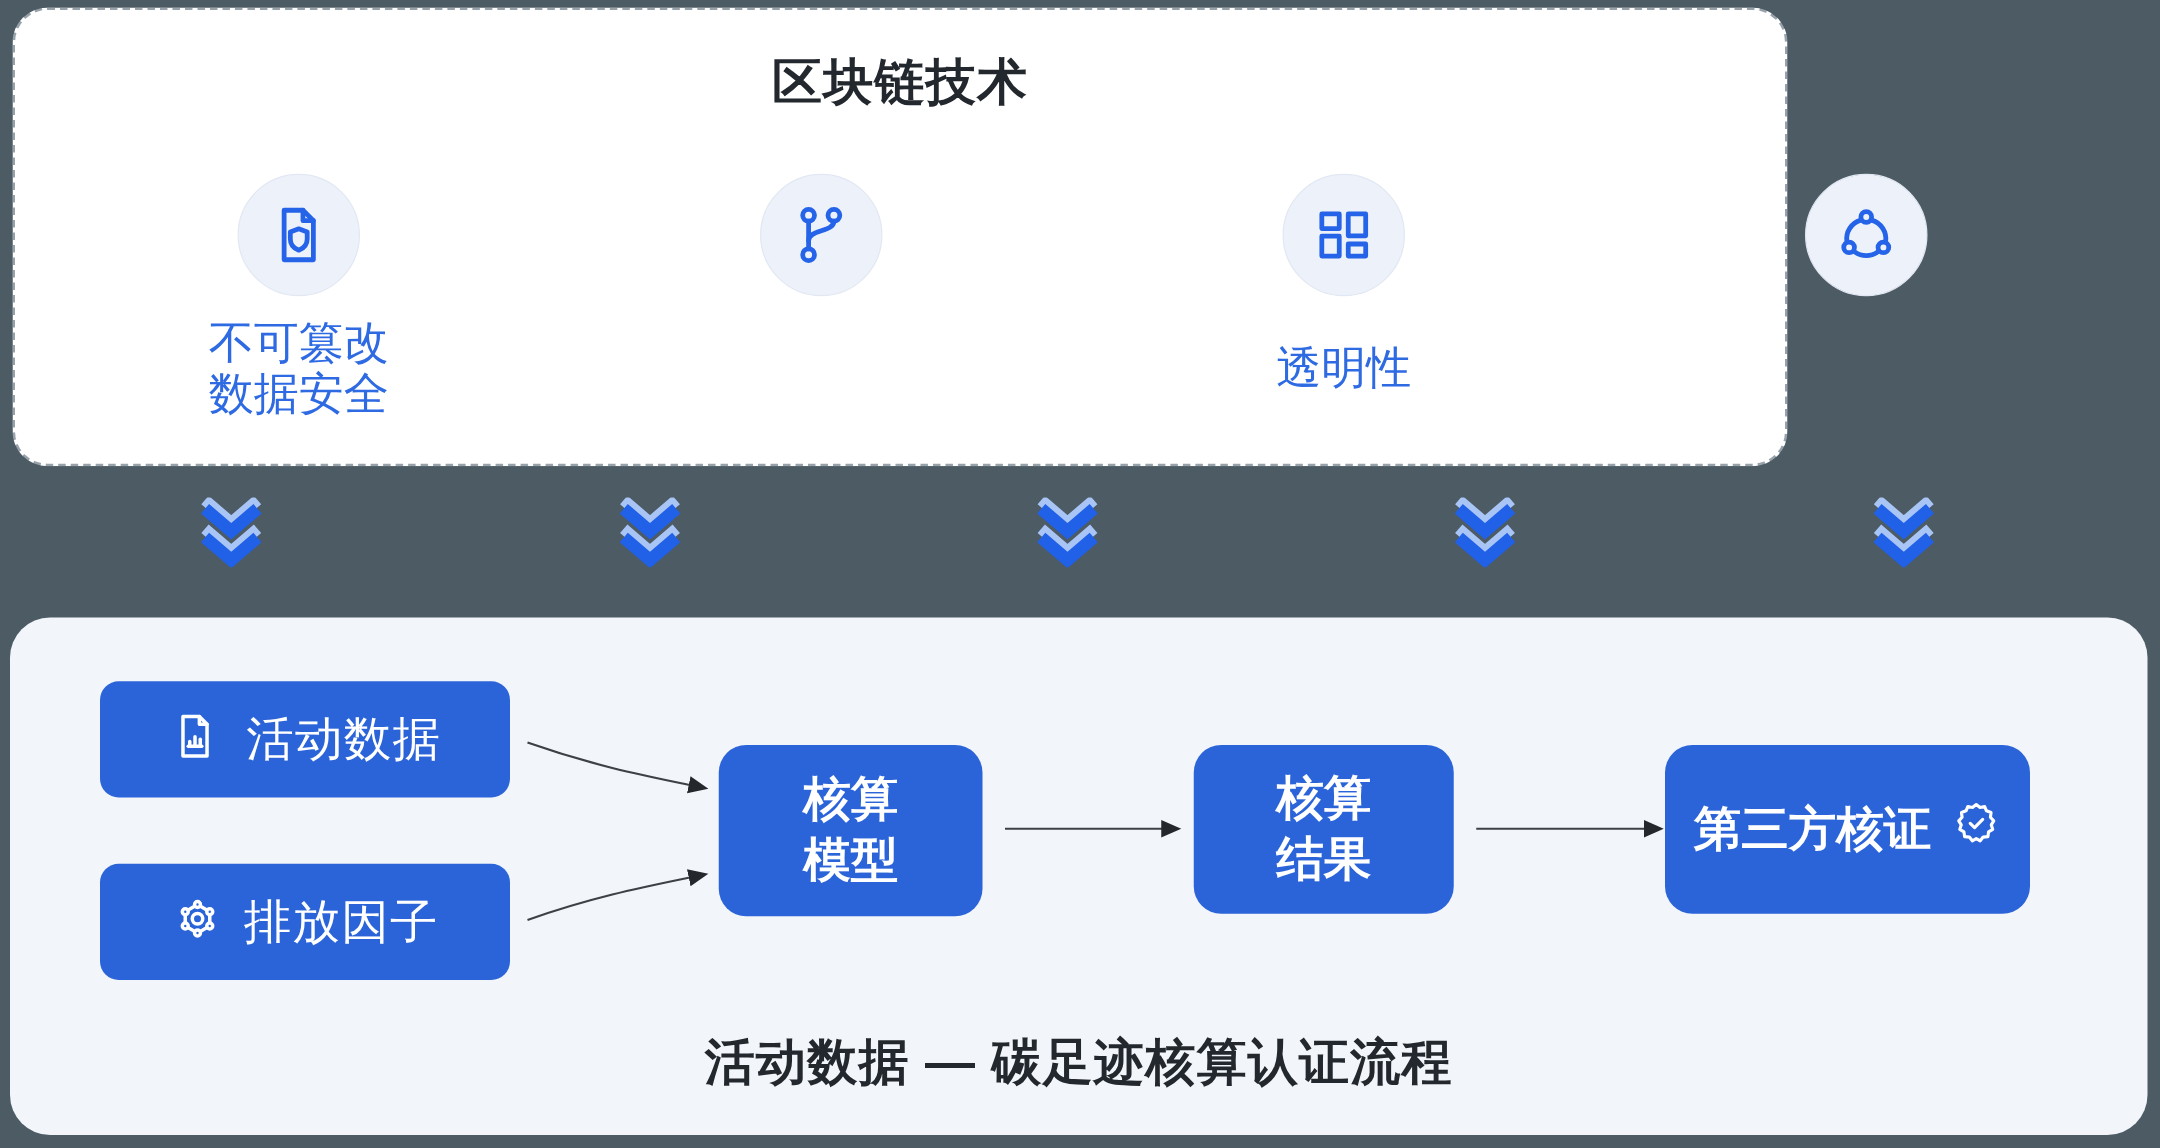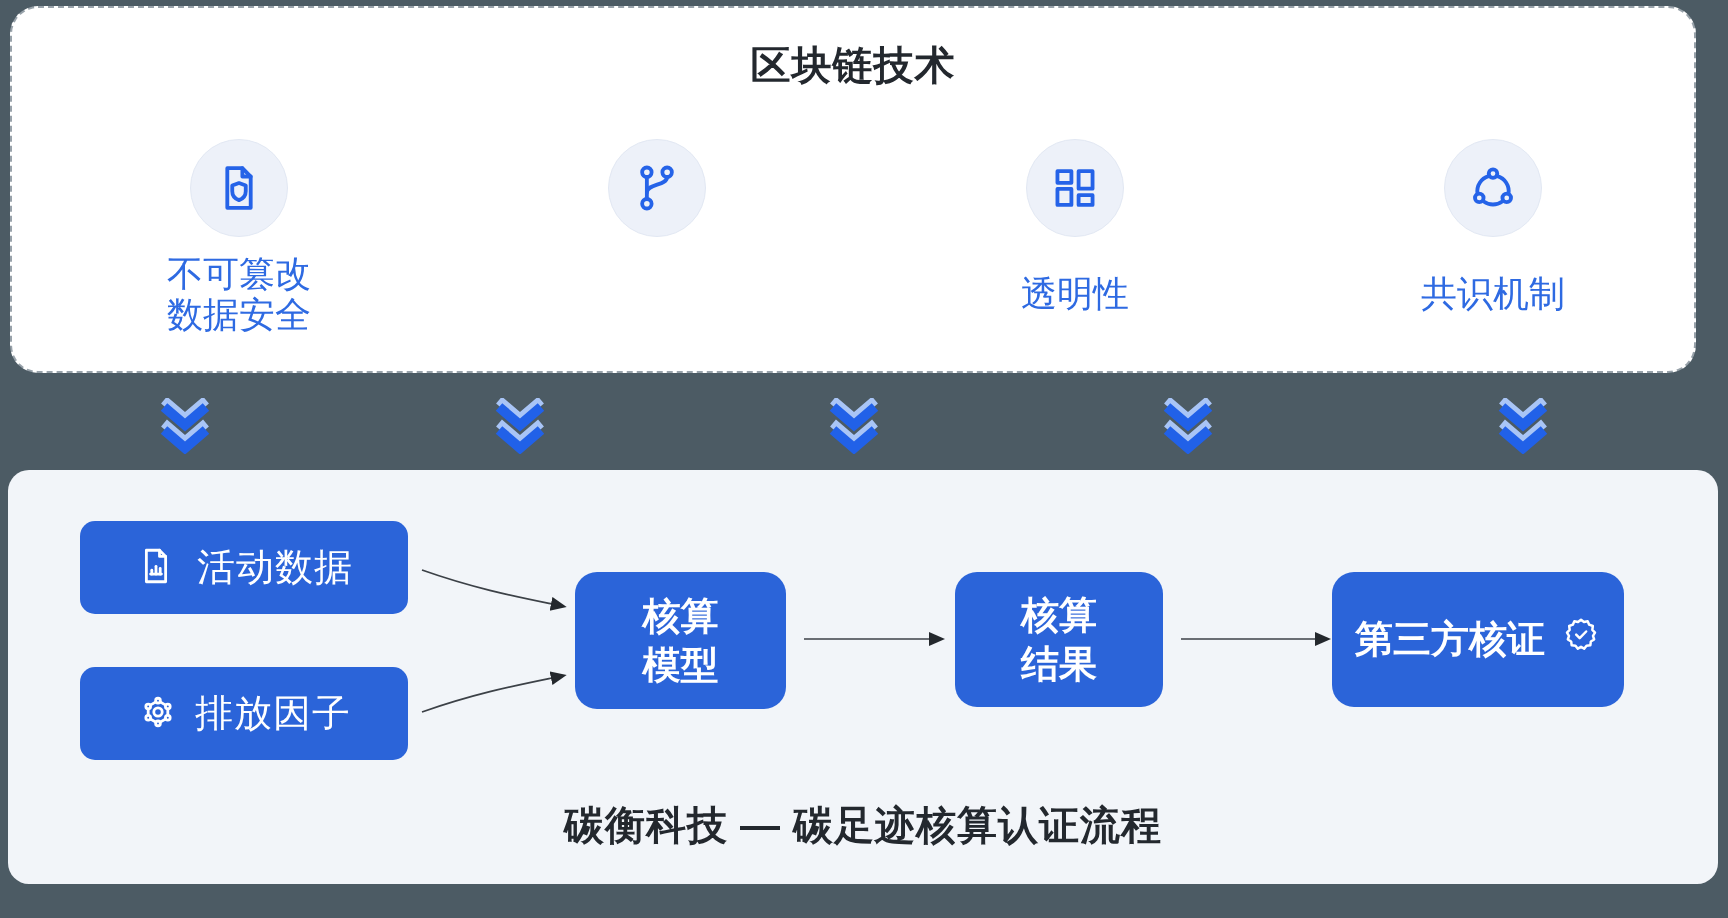--- a/index.html
+++ b/index.html
@@ -3,21 +3,21 @@
 <meta charset="utf-8">
 <style>
   html,body{margin:0;padding:0;}
   body{
     width:1728px;height:918px;position:relative;overflow:hidden;
     background:#4c5b64;
     font-family:"Liberation Sans", sans-serif;
   }
   
   .top-panel{
-    position:absolute;left:10px;top:6px;width:1686px;height:367px;
+    position:absolute;left:10px;top:6px;width:1420px;height:367px;
     background:#ffffff;border:2px dashed #98a2aa;border-radius:28px;
     box-sizing:border-box;
   }
   .panel-title{
     position:absolute;left:0;right:0;top:30px;margin:0;
     text-align:center;font-size:40px;font-weight:700;color:#23282e;
     letter-spacing:1px;
   }
   .features{position:absolute;left:18px;top:131px;width:1672px;display:flex;}
   .feature{flex:1;display:flex;flex-direction:column;align-items:center;}
@@ -31,22 +31,22 @@
     margin-top:16px;min-height:80px;
     display:flex;flex-direction:column;justify-content:center;
     text-align:right;font-size:36px;font-weight:500;color:#2e6ae2;line-height:41px;
   }
   
   .chevrons{position:absolute;left:18px;top:398px;width:1672px;display:flex;}
   .chev-cell{flex:1;display:flex;justify-content:center;}
   .chevron{width:56px;height:56px;}
   
   .flow-panel{
-    position:absolute;left:8px;top:470px;width:1710px;height:414px;
-    background:#f2f5f9;border-radius:21px;
+    position:absolute;left:8px;top:494px;width:1710px;height:414px;
+    background:#f2f5f9;border-radius:32px;
   }
   .arrows{position:absolute;left:0;top:0;width:1710px;height:414px;pointer-events:none;}
   .input-btn{
     position:absolute;left:72px;width:328px;height:93px;border-radius:15px;
     background:#2b64d9;color:#ffffff;
     display:flex;align-items:center;justify-content:center;gap:20px;
   }
   .input-btn.btn-activity{top:51px;}
   .input-btn.btn-factor{top:197px;gap:16px;}
   .input-btn svg{width:42px;height:42px;}
@@ -120,24 +120,20 @@
       <div class="feature">
         <div class="icon-circle">
           <svg viewBox="0 0 24 24" fill="none" stroke="currentColor" stroke-width="1.7" stroke-linecap="round" stroke-linejoin="round">
             <circle cx="12" cy="5.6" r="1.9"></circle>
             <circle cx="5.9" cy="16.4" r="1.9"></circle>
             <circle cx="18.1" cy="16.4" r="1.9"></circle>
             <path d="M10 6.7 A7 7 0 0 0 5.1 14.4"></path>
             <path d="M14 6.7 A7 7 0 0 1 18.9 14.4"></path>
             <path d="M7.9 18 A7 7 0 0 0 16.1 18"></path>
           </svg>
-        </div>
-        <div class="feature-label">
-          <span>共识机制</span>
-          <span></span>
         </div>
       </div>
 
     </div>
   </section>
 
   <div class="chevrons">
     <div class="chev-cell">
       <svg class="chevron" viewBox="0 0 56 56" fill="none" stroke-linejoin="miter">
         <path d="M7 2 L28 20 L49 2" stroke="#a9c5f6" stroke-width="9"></path>
@@ -243,16 +239,16 @@
     <div class="node node-verify">
       <span>第三方核证</span>
       <span>
         <svg viewBox="0 0 24 24" fill="none" stroke="#ffffff" stroke-width="1.5" stroke-linecap="round" stroke-linejoin="round">
           <path d="M12 2.8 L13.8 4.2 L16 3.7 L16.9 5.8 L19.1 6.6 L18.8 8.9 L20.4 10.6 L19.2 12.5 L19.9 14.7 L17.9 15.9 L17.6 18.2 L15.3 18.4 L13.9 20.2 L12 19.1 L10.1 20.2 L8.7 18.4 L6.4 18.2 L6.1 15.9 L4.1 14.7 L4.8 12.5 L3.6 10.6 L5.2 8.9 L4.9 6.6 L7.1 5.8 L8 3.7 L10.2 4.2 Z"></path>
           <path d="M9.1 11.8 L11.2 13.9 L15.1 9.9"></path>
         </svg>
       </span>
     </div>
 
-    <p class="flow-caption">碳衡科技 — 碳足迹核算认证流程</p>
+    <p class="flow-caption">活动数据 — 碳足迹核算认证流程</p>
 
   </section>
 </div>
 
 </body></html>

